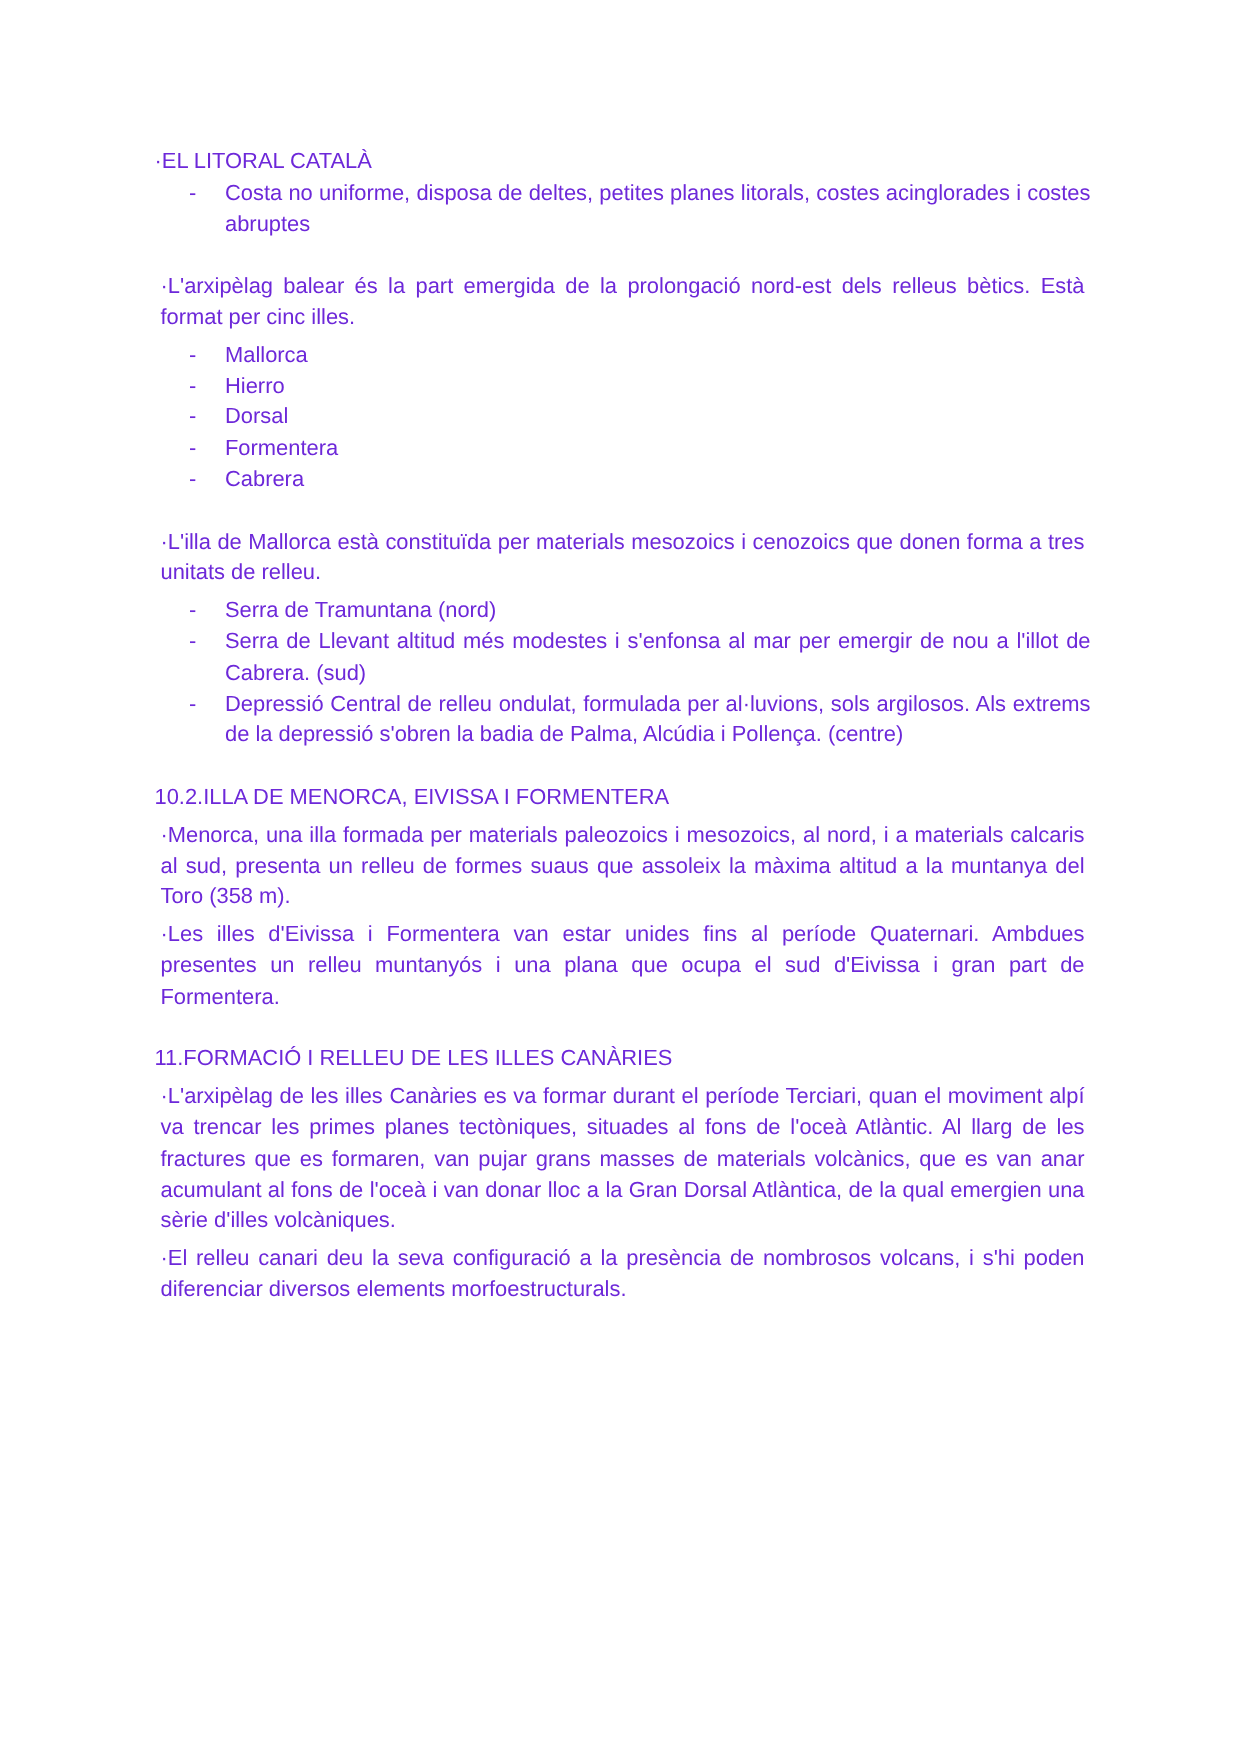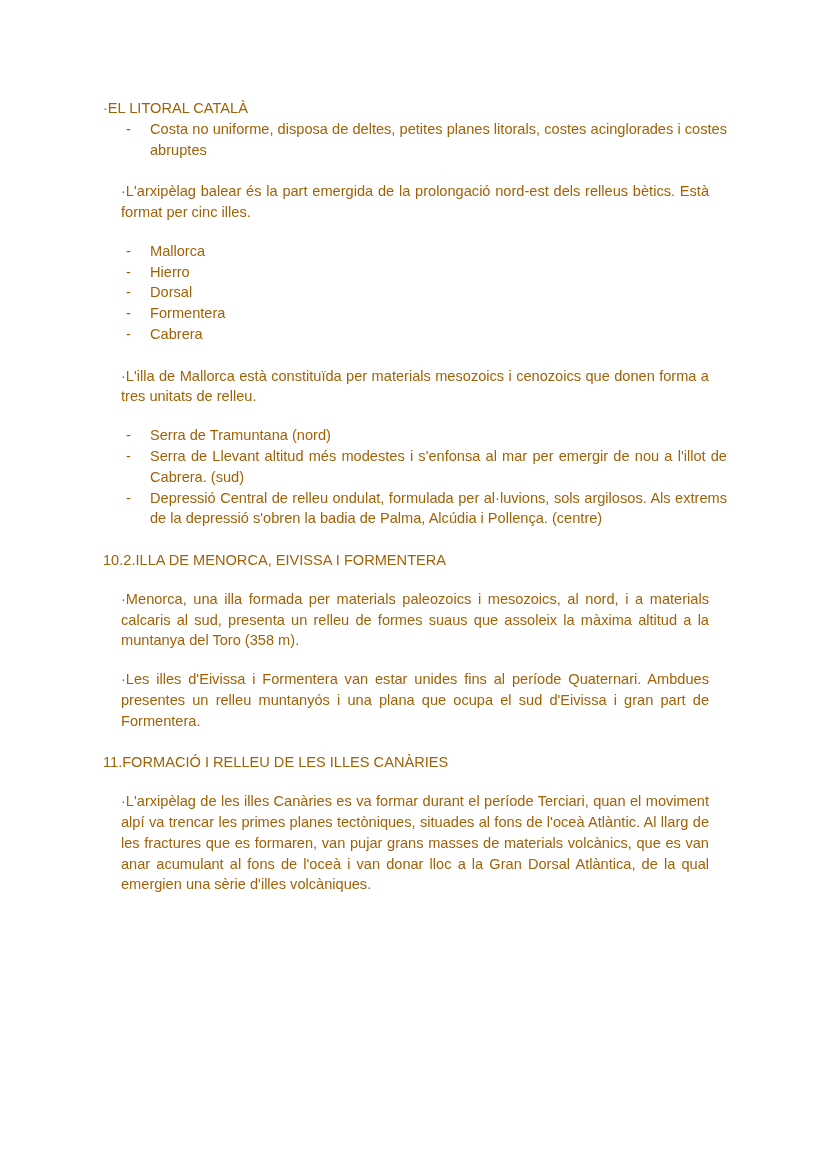--- a/index.html
+++ b/index.html
@@ -5,24 +5,24 @@
     html, body { margin: 0; padding: 0; background: #ffffff; }
     body { width: 828px; height: 1169px; position: relative; overflow: hidden; }
     .page {
       position: absolute;
       left: 103px;
       top: 98px;
       width: 624px;
       font-family: "Liberation Sans", sans-serif;
       font-size: 14.6px;
       line-height: 20.8px;
-      color: #a16207;
+      color: #6d28d9;
     }
     .heading { margin: 0; font-weight: normal; font-size: 14.6px; }
-    .para { margin: 18px; text-align: justify; }
+    .para { margin: 4px; text-align: justify; }
     .section { margin-bottom: 20.8px; }
     ul.dash { list-style: none; margin: 0; padding: 0; }
     ul.dash li { position: relative; padding-left: 47px; text-align: justify; }
     ul.dash li .marker { position: absolute; left: 23px; top: 0; }
   </style>
 </head>
 <body>
 
 <div class="page">
 
@@ -55,15 +55,16 @@
 
   <div class="section">
     <div class="heading">10.2.ILLA DE MENORCA, EIVISSA I FORMENTERA</div>
     <p class="para">·Menorca, una illa formada per materials paleozoics i mesozoics, al nord, i a materials calcaris al sud, presenta un relleu de formes suaus que assoleix la màxima altitud a la muntanya del Toro (358 m).</p>
     <p class="para">·Les illes d'Eivissa i Formentera van estar unides fins al període Quaternari. Ambdues presentes un relleu muntanyós i una plana que ocupa el sud d'Eivissa i gran part de Formentera.</p>
   </div>
 
   <div class="section">
     <div class="heading">11.FORMACIÓ I RELLEU DE LES ILLES CANÀRIES</div>
     <p class="para">·L'arxipèlag de les illes Canàries es va formar durant el període Terciari, quan el moviment alpí va trencar les primes planes tectòniques, situades al fons de l'oceà Atlàntic. Al llarg de les fractures que es formaren, van pujar grans masses de materials volcànics, que es van anar acumulant al fons de l'oceà i van donar lloc a la Gran Dorsal Atlàntica, de la qual emergien una sèrie d'illes volcàniques.</p>
+    <p class="para">·El relleu canari deu la seva configuració a la presència de nombrosos volcans, i s'hi poden diferenciar diversos elements morfoestructurals.</p>
   </div>
 
 </div>
 
 </body></html>

